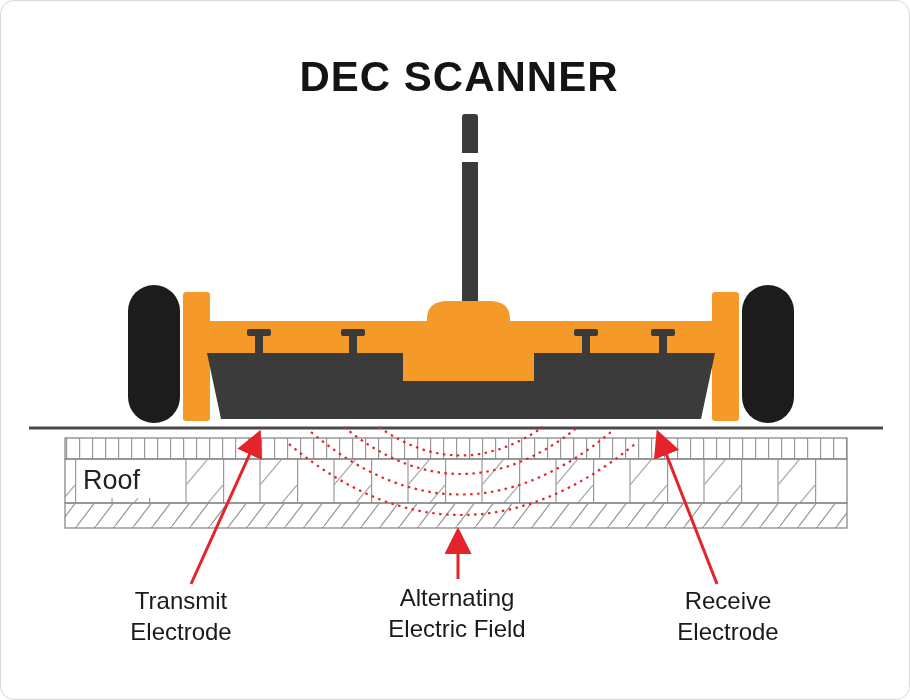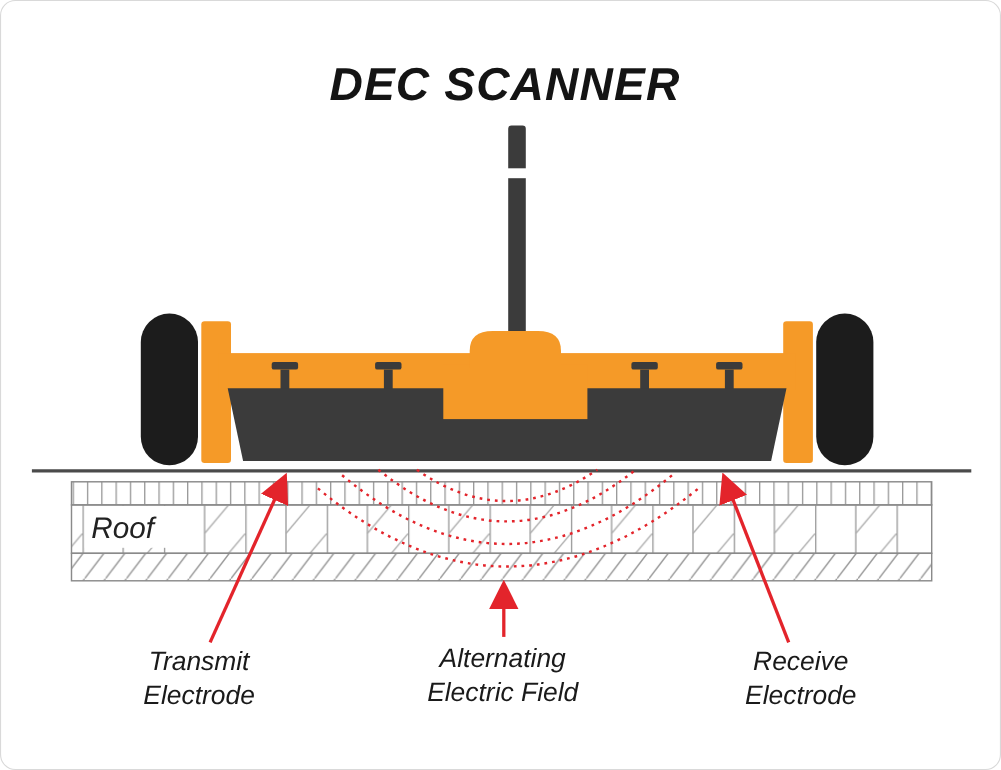--- a/index.html
+++ b/index.html
@@ -9,21 +9,20 @@
     overflow: hidden;
   }
   .canvas {
     position: relative;
     width: 910px; height: 700px;
     box-sizing: border-box;
     background: #ffffff;
     border: 1px solid #d9d9d9;
     border-radius: 14px;
     font-family: "Liberation Sans", sans-serif;
-    font-style: italic;
   }
   svg { display: block; }
   .title-text {
     font-family: "Liberation Sans", sans-serif;
     font-weight: bold;
     font-size: 42px;
     letter-spacing: 1px;
     fill: #141414;
   }
   .label-text {

